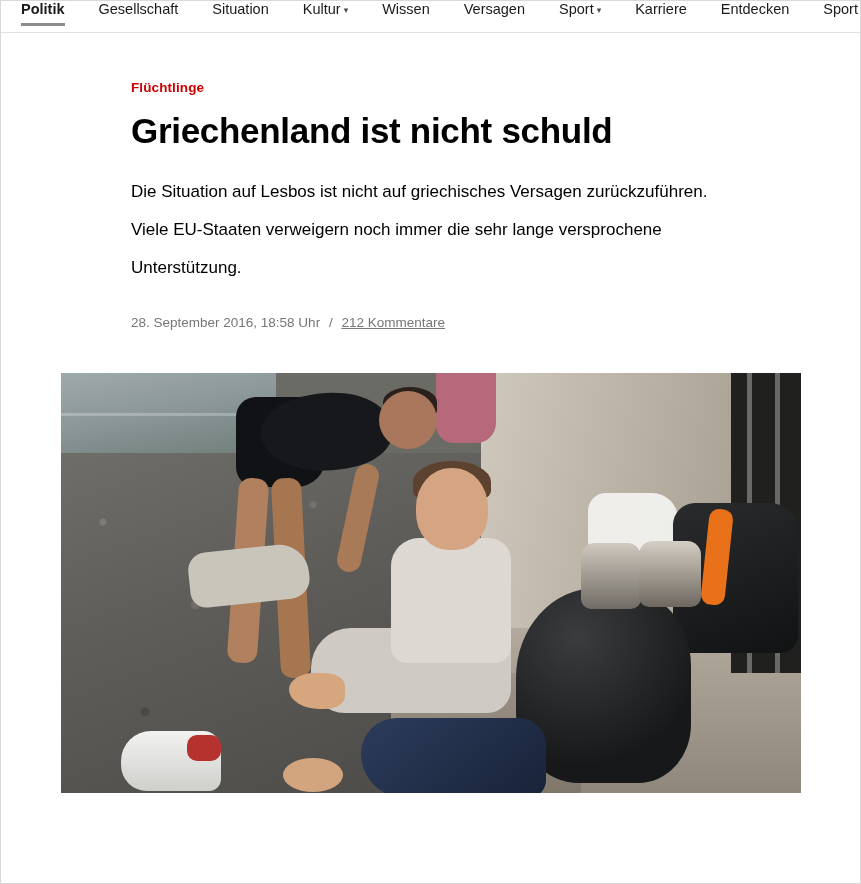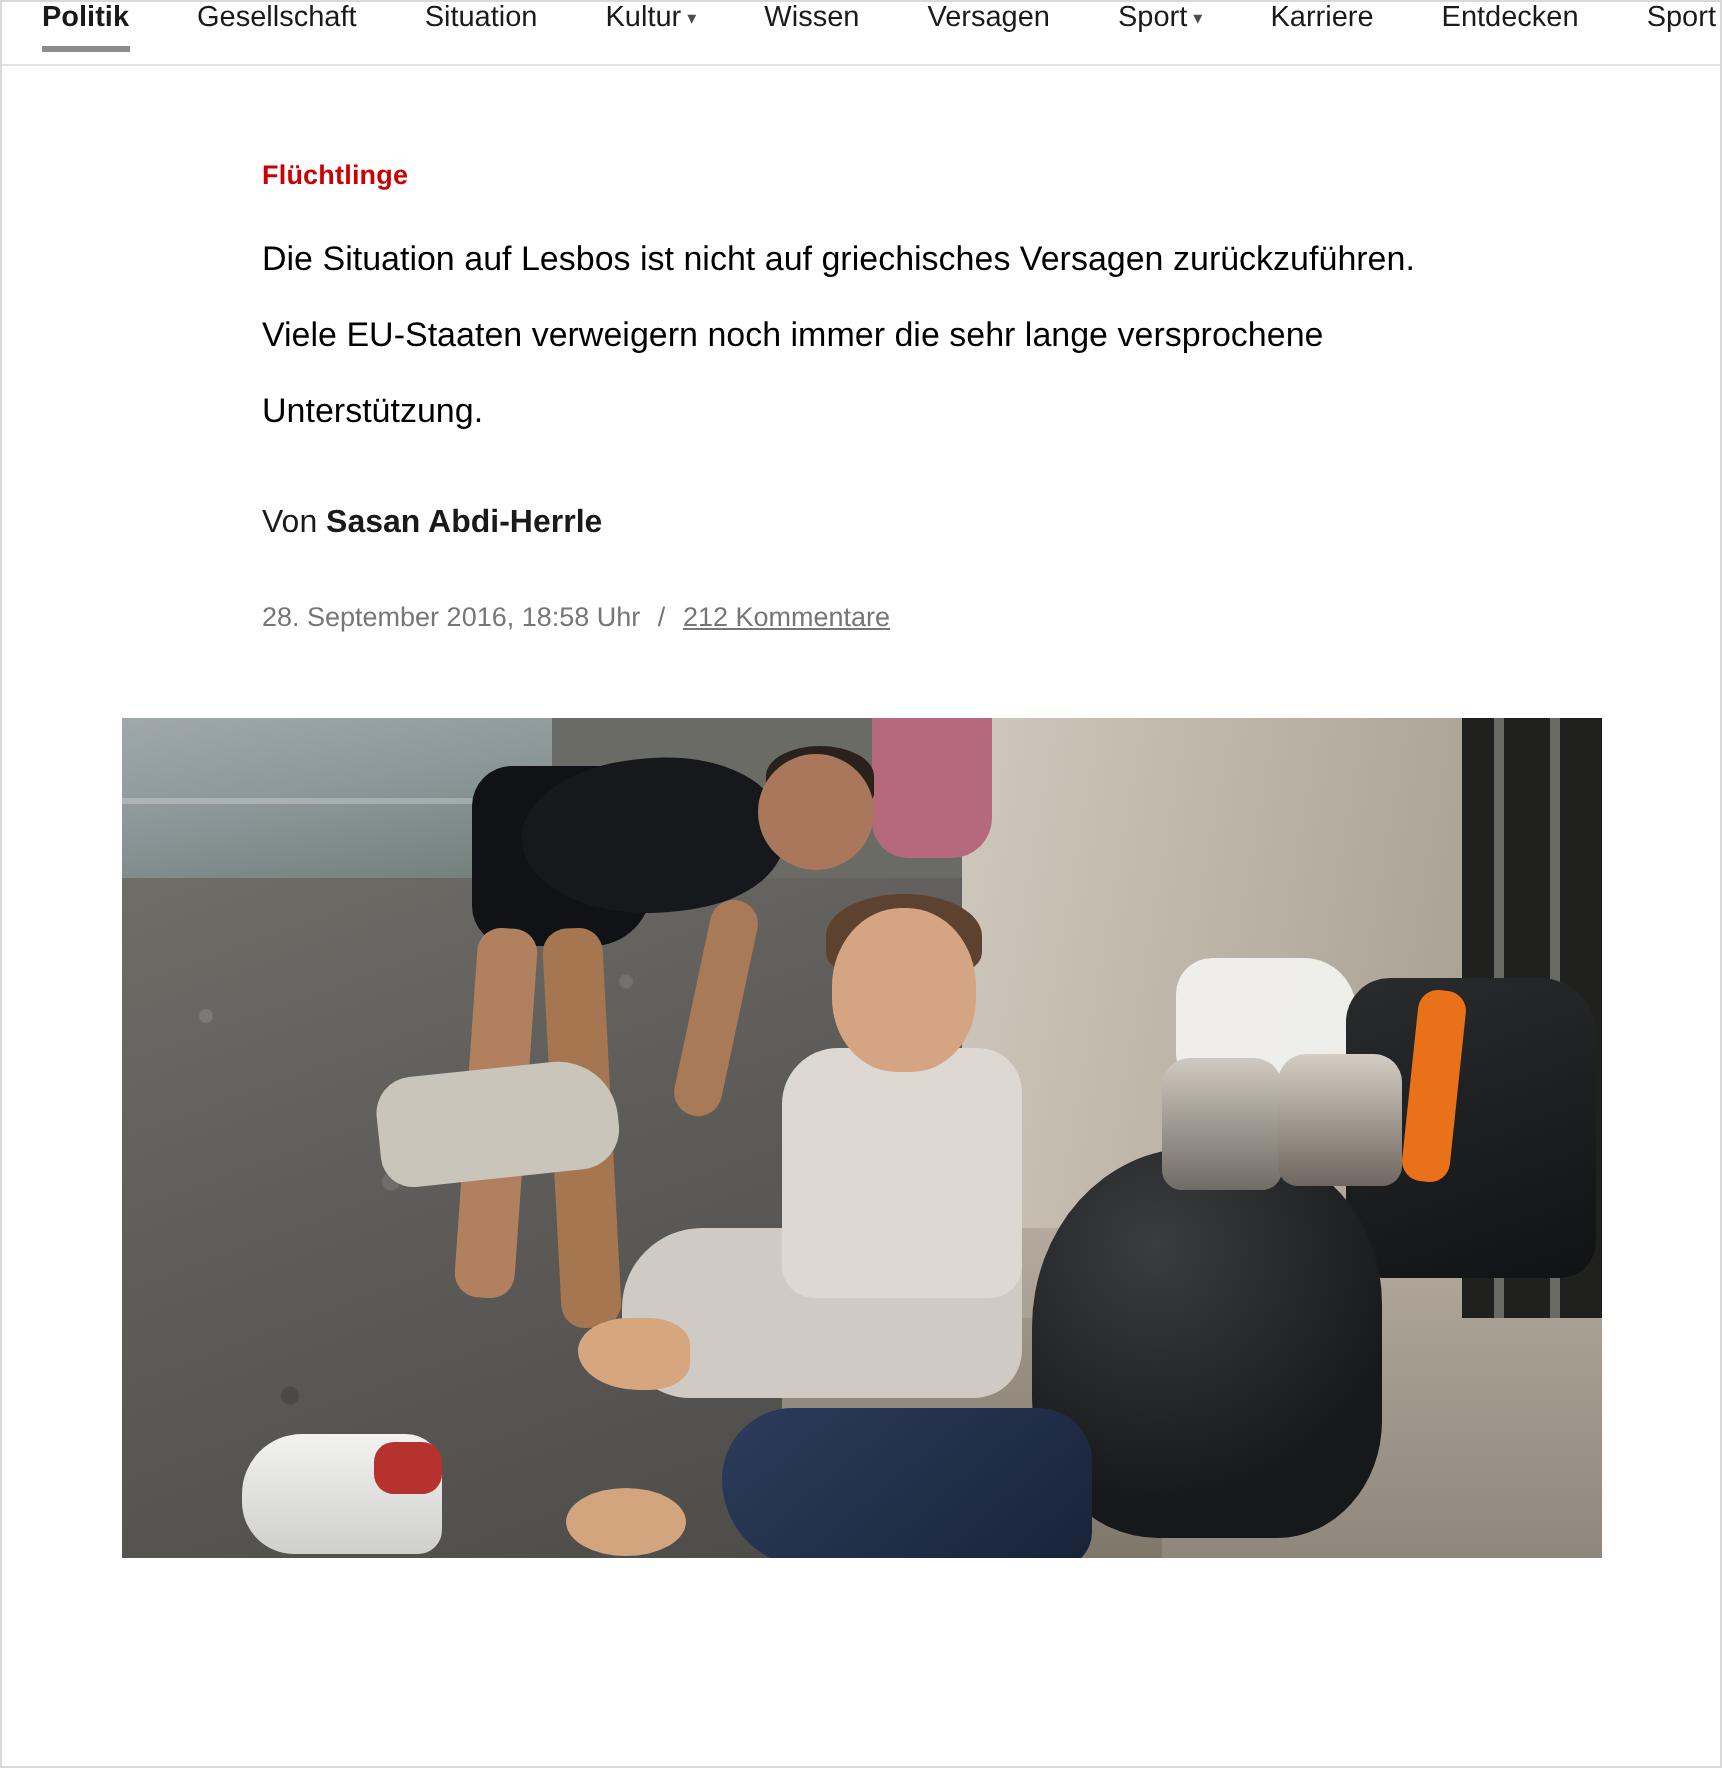--- a/index.html
+++ b/index.html
@@ -501,25 +501,22 @@
       <div class="nav-item">
         <span>mehr</span><span class="caret">▾</span>
       </div>
     </div>
     <div class="zeitmagazin">ZEITmagazin</div>
   </div>
 
   <div class="article">
     <div class="article-inner">
       <div class="kicker">Flüchtlinge</div>
+      <h1 class="headline">Griechenland ist nicht schuld</h1>
       <p class="subline">Die Situation auf Lesbos ist nicht auf griechisches Versagen zurückzuführen. Viele EU-Staaten verweigern noch immer die sehr lange versprochene Unterstützung.</p>
-      <div class="byline">
-        <span>Von</span>
-        <span class="author">Sasan Abdi-Herrle</span>
-      </div>
       <div class="metaline">
         <span>28. September 2016, 18:58 Uhr</span>
         <span class="sep">/</span>
         <a>212 Kommentare</a>
       </div>
     </div>
 
     <div class="figure">
       <div class="photo">
         <div class="p-water"></div>

